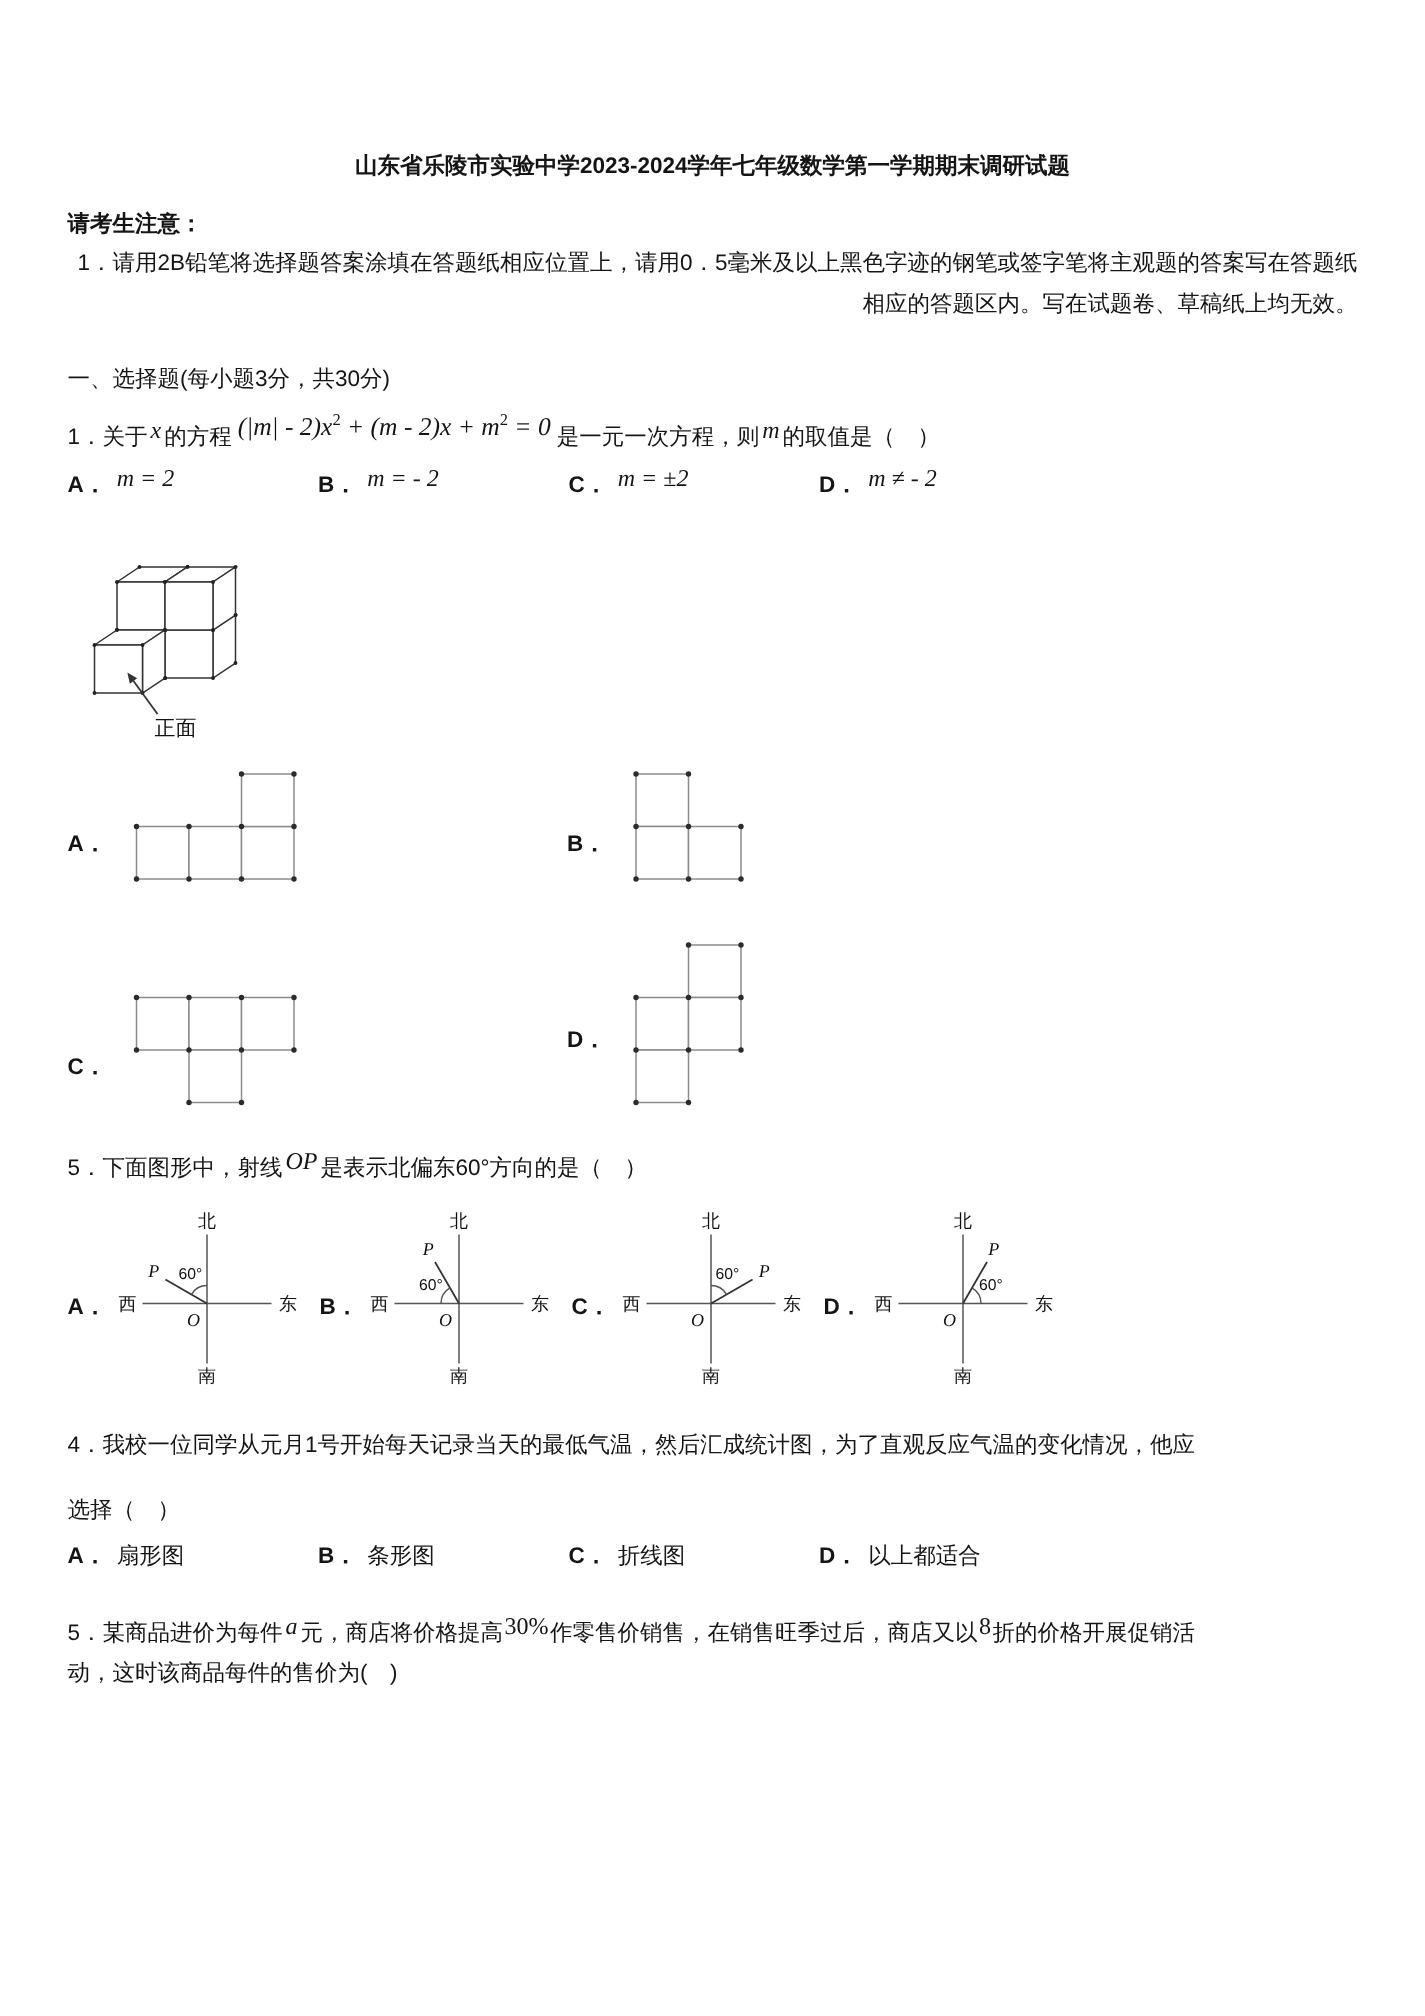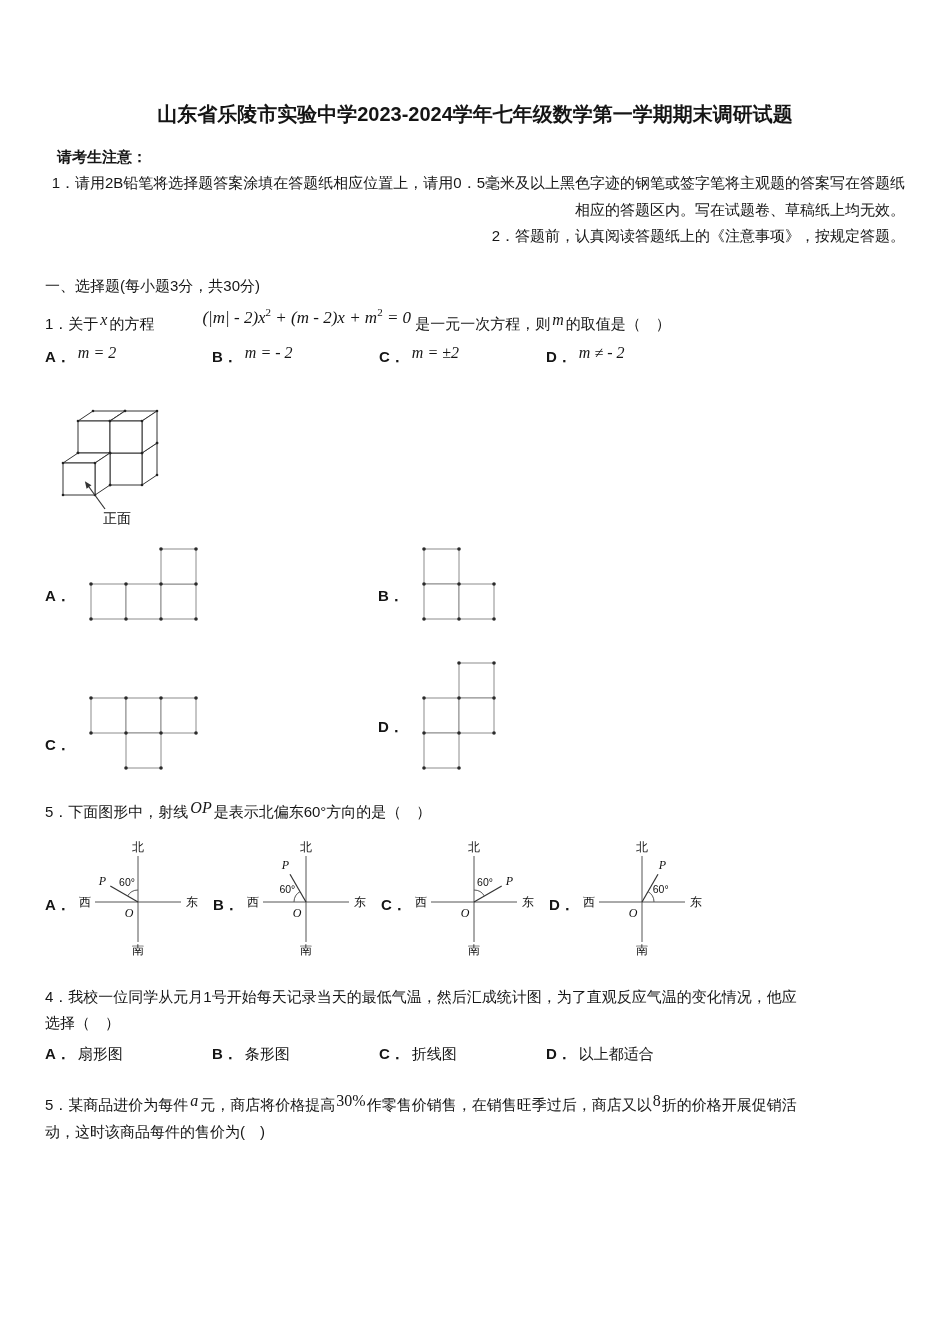--- a/index.html
+++ b/index.html
@@ -4,37 +4,37 @@
 <style>
   * { box-sizing: border-box; }
   html,body { margin:0; padding:0; }
   body {
     width:950px; height:1344px; overflow:hidden;
     background:#ffffff; color:#151515;
     font-family:"Liberation Sans", sans-serif;
     font-size:15px; line-height:1.75;
   }
   .page { padding:100px 45px 0 45px; }
-  .title { text-align:center; font-size:20px; font-weight:700; margin:0 0 16px 0; line-height:1.4; }
-  .notice-h { font-weight:700; margin-top:8px;margin-left:12px; }
+  .title { text-align:center; font-size:15px; font-weight:700; margin:0 0 16px 0; line-height:1.4; }
+  .notice-h { font-weight:700; margin-top:8px; }
   .notice-item { margin:0;text-align:right; }
   .section-h { margin:24px 0 6px 0; }
   .qline { margin:10px 0 0 0; }
   .q2line { margin:36px 0 0 0; }
   .q3line { margin:26px 0 0 0; }
-  .q4line { margin:28px 0 0 0; }
+  .q4line { margin:28px 0 17px 0; }
   .q5line { margin:24px 0 0 0; }
   .cont-line { margin:0; }
 
   
   .mv { font-family:"Liberation Serif", serif; font-style:italic; font-size:16px; padding:0 2px; }
   .mnum { font-family:"Liberation Serif", serif; font-style:normal; font-size:16px; padding:0 1px; }
   .r { position:relative; top:-4px; }
   .formula { font-family:"Liberation Serif", serif; font-style:italic; font-size:17px;
-             position:relative; top:-6px; padding:0 4px; white-space:nowrap;margin-left:44px; }
+             position:relative; top:-6px; padding:0 4px; white-space:nowrap; }
   .formula sup { font-size:11px; font-style:normal; }
 
   
   .optrow { display:flex; margin-top:4px; }
   .optrow .opt { width:167px; }
   .optrow .opt:last-child { width:auto; }
   .olabel { font-weight:700; }
   .mval { font-family:"Liberation Serif", serif; font-style:italic; font-size:16px;
           position:relative; top:-4px; margin-left:7px; white-space:nowrap; }
   .cval { margin-left:7px; }
@@ -59,21 +59,20 @@
 </head>
 <body>
 
 <div class="page">
 
   <h1 class="title">山东省乐陵市实验中学2023-2024学年七年级数学第一学期期末调研试题</h1>
 
   <div>
     <div class="notice-h">请考生注意：</div>
     <p class="notice-item">1．请用2B铅笔将选择题答案涂填在答题纸相应位置上，请用0．5毫米及以上黑色字迹的钢笔或签字笔将主观题的答案写在答题纸相应的答题区内。写在试题卷、草稿纸上均无效。</p>
-    <p class="notice-item">2．答题前，认真阅读答题纸上的《注意事项》，按规定答题。</p>
   </div>
 
   <div class="section-h">一、选择题(每小题3分，共30分)</div>
 
   <p class="qline"><span>1．关于</span><span class="mv r">x</span><span>的方程</span><span class="formula"><span>(|m| - 2)x</span><sup>2</sup><span> + (m - 2)x + m</span><sup>2</sup><span> = 0</span></span><span>是一元一次方程，则</span><span class="mv r">m</span><span>的取值是（　）</span></p>
 
   <div class="optrow">
     <span class="opt"><b class="olabel">A．</b><span class="mval">m = 2</span></span>
     <span class="opt"><b class="olabel">B．</b><span class="mval">m = - 2</span></span>
     <span class="opt"><b class="olabel">C．</b><span class="mval">m = ±2</span></span>

